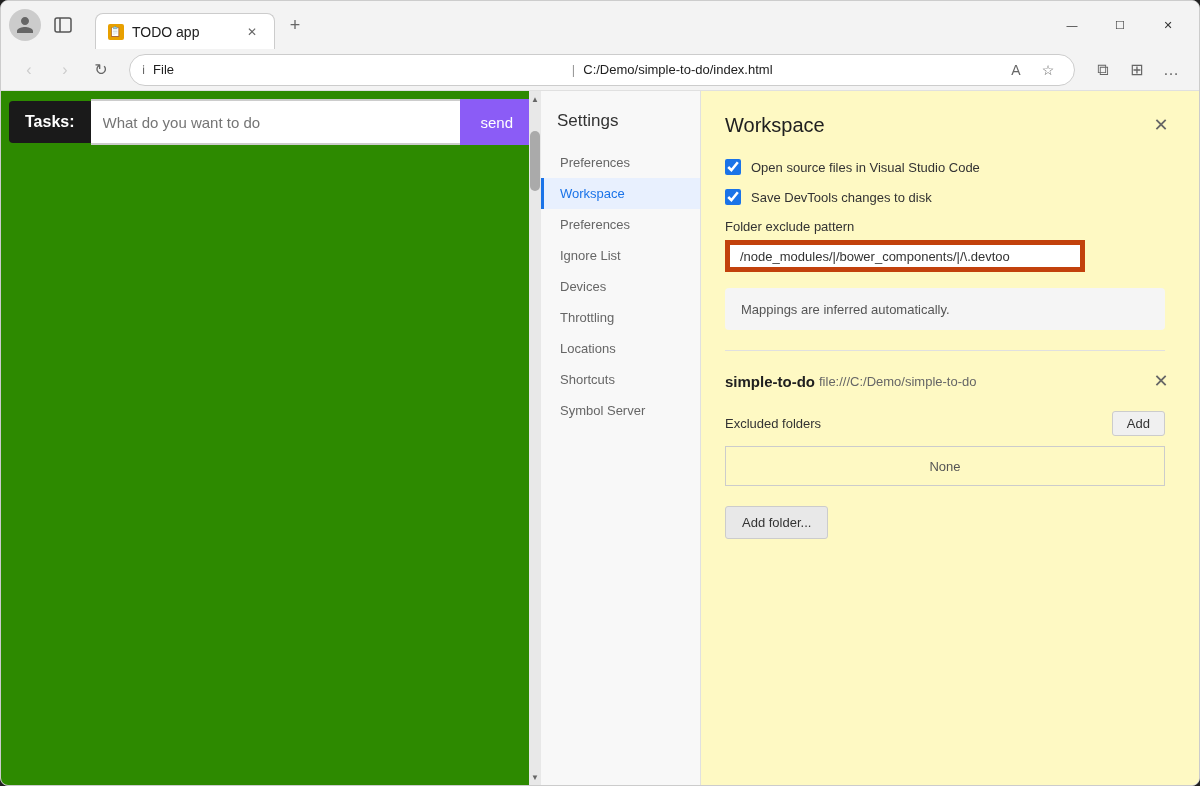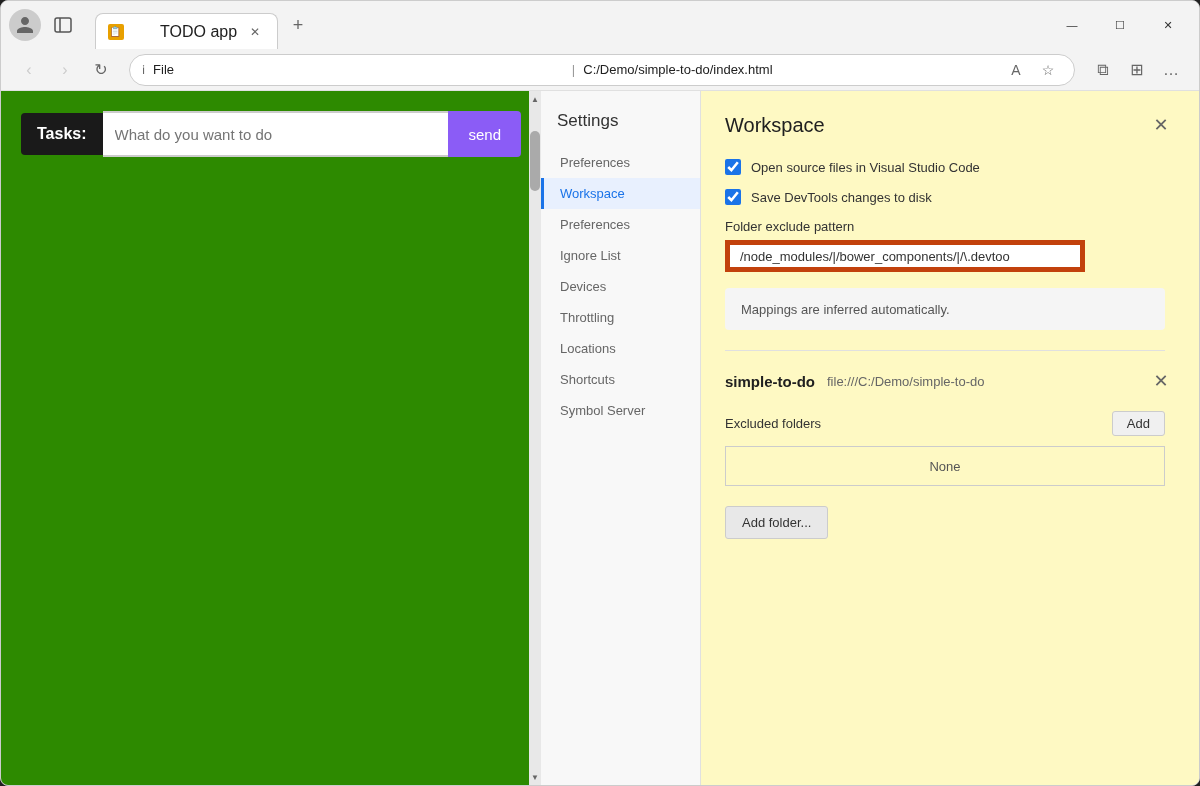--- a/index.html
+++ b/index.html
@@ -10,21 +10,21 @@
 
     .title-bar { height: 48px; background: #f3f3f3; display: flex; align-items: center; padding: 0 8px; gap: 8px; }
     .title-bar-controls { display: flex; align-items: center; gap: 6px; margin-right: 8px; }
     .avatar { width: 32px; height: 32px; border-radius: 50%; background: #ccc; display: flex; align-items: center; justify-content: center; }
     .avatar svg { width: 20px; height: 20px; fill: #666; }
     .sidebar-toggle { width: 32px; height: 32px; display: flex; align-items: center; justify-content: center; cursor: pointer; border-radius: 4px; }
 
     .tab-bar { display: flex; align-items: center; flex: 1; }
     .tab { display: flex; align-items: center; background: white; border-radius: 8px 8px 0 0; padding: 0 12px; height: 36px; gap: 8px; border: 1px solid #ccc; border-bottom: none; min-width: 180px; max-width: 240px; position: relative; top: 6px; }
     .tab-icon { width: 16px; height: 16px; background: #e8a000; border-radius: 2px; display: flex; align-items: center; justify-content: center; font-size: 10px; color: white; }
-    .tab-title { font-size: 16px; color: #202020; flex: 1; margin-left: 28px; }
+    .tab-title { font-size: 14px; color: #202020; flex: 1; }
     .tab-close { width: 20px; height: 20px; border-radius: 50%; display: flex; align-items: center; justify-content: center; cursor: pointer; font-size: 12px; color: #666; }
     .new-tab { width: 32px; height: 32px; display: flex; align-items: center; justify-content: center; font-size: 18px; color: #666; cursor: pointer; border-radius: 50%; margin-left: 4px; }
     .window-controls { display: flex; align-items: center; gap: 2px; margin-left: auto; }
     .win-btn { width: 46px; height: 32px; display: flex; align-items: center; justify-content: center; cursor: pointer; font-size: 11px; color: #333; }
 
     .nav-bar { height: 42px; background: #f3f3f3; display: flex; align-items: center; padding: 0 12px; gap: 4px; border-bottom: 1px solid #e0e0e0; }
     .nav-btn { width: 32px; height: 32px; display: flex; align-items: center; justify-content: center; border-radius: 50%; cursor: pointer; color: #666; font-size: 16px; }
     .nav-btn.disabled { color: #ccc; cursor: default; }
     .address-bar { flex: 1; height: 32px; background: white; border: 1px solid #ccc; border-radius: 16px; display: flex; align-items: center; padding: 0 12px; gap: 8px; margin: 0 8px; }
     .address-icon { color: #666; font-size: 12px; }
@@ -36,21 +36,21 @@
     
     .content-area { flex: 1; display: flex; overflow: hidden; }
 
     
     .webpage { width: 540px; background: #2d8a00; position: relative; overflow: hidden; }
     .scrollbar { position: absolute; right: 0; top: 0; bottom: 0; width: 12px; background: #e8e8e8; }
     .scrollbar-thumb { position: absolute; top: 40px; width: 10px; left: 1px; height: 60px; background: #aaa; border-radius: 5px; }
     .scrollbar-arrow-up { position: absolute; top: 2px; left: 0; width: 12px; height: 12px; display: flex; align-items: center; justify-content: center; font-size: 8px; color: #666; cursor: pointer; }
     .scrollbar-arrow-down { position: absolute; bottom: 2px; left: 0; width: 12px; height: 12px; display: flex; align-items: center; justify-content: center; font-size: 8px; color: #666; cursor: pointer; }
 
-    .todo-app { padding: 20px; }
+    .todo-app { padding: 8px; }
     .todo-form { display: flex; align-items: center; gap: 0; }
     .tasks-label { background: #1a1a1a; color: white; padding: 12px 16px; font-size: 16px; font-weight: 600; border-radius: 4px 0 0 4px; white-space: nowrap; }
     .todo-input { flex: 1; height: 46px; border: 2px solid #ccc; border-right: none; border-left: none; padding: 0 12px; font-size: 15px; color: #999; outline: none; }
     .send-btn { background: #8b5cf6; color: white; border: none; padding: 0 20px; height: 46px; font-size: 15px; cursor: pointer; border-radius: 0 4px 4px 0; }
 
     
     .devtools { flex: 1; background: #fef9c3; display: flex; }
 
     
     .settings-sidebar { width: 160px; background: #f8f8f8; border-right: 1px solid #e0e0e0; padding-top: 8px; }
@@ -70,21 +70,21 @@
 
     .folder-exclude { margin-top: 8px; margin-bottom: 16px; }
     .folder-exclude-label { font-size: 13px; color: #333; margin-bottom: 6px; }
     .folder-exclude-input { width: 100%; max-width: 360px; height: 32px; border: 5px solid #c2410c; padding: 0 10px; font-size: 13px; color: #333; outline: none; }
 
     .mappings-info { background: #f5f5f5; border-radius: 4px; padding: 12px 16px; margin-bottom: 20px; margin-top: 12px; max-width: 440px; }
     .mappings-text { font-size: 13px; color: #555; }
 
     .divider { border: none; border-top: 1px solid #e0e0e0; margin: 16px 0; max-width: 440px; }
 
-    .workspace-entry { display: flex; align-items: center; gap: 8px; margin-bottom: 16px; }
+    .workspace-entry { display: flex; align-items: center; margin-bottom: 16px; }
     .workspace-name { font-size: 15px; font-weight: 600; color: #202020; }
     .workspace-path { font-size: 13px; color: #666; margin-left: 4px; }
     .remove-btn { margin-left: auto; width: 28px; height: 28px; display: flex; align-items: center; justify-content: center; cursor: pointer; color: #666; font-size: 18px; border-radius: 4px; }
 
     .excluded-folders-row { display: flex; align-items: center; justify-content: space-between; margin-bottom: 10px; max-width: 440px; }
     .excluded-folders-label { font-size: 13px; color: #333; }
     .add-btn { background: #f0f0f0; border: 1px solid #ccc; padding: 4px 14px; font-size: 13px; color: #333; cursor: pointer; border-radius: 3px; }
 
     .none-box { max-width: 440px; height: 40px; border: 1px solid #ccc; display: flex; align-items: center; justify-content: center; font-size: 13px; color: #555; margin-bottom: 20px; }
 

